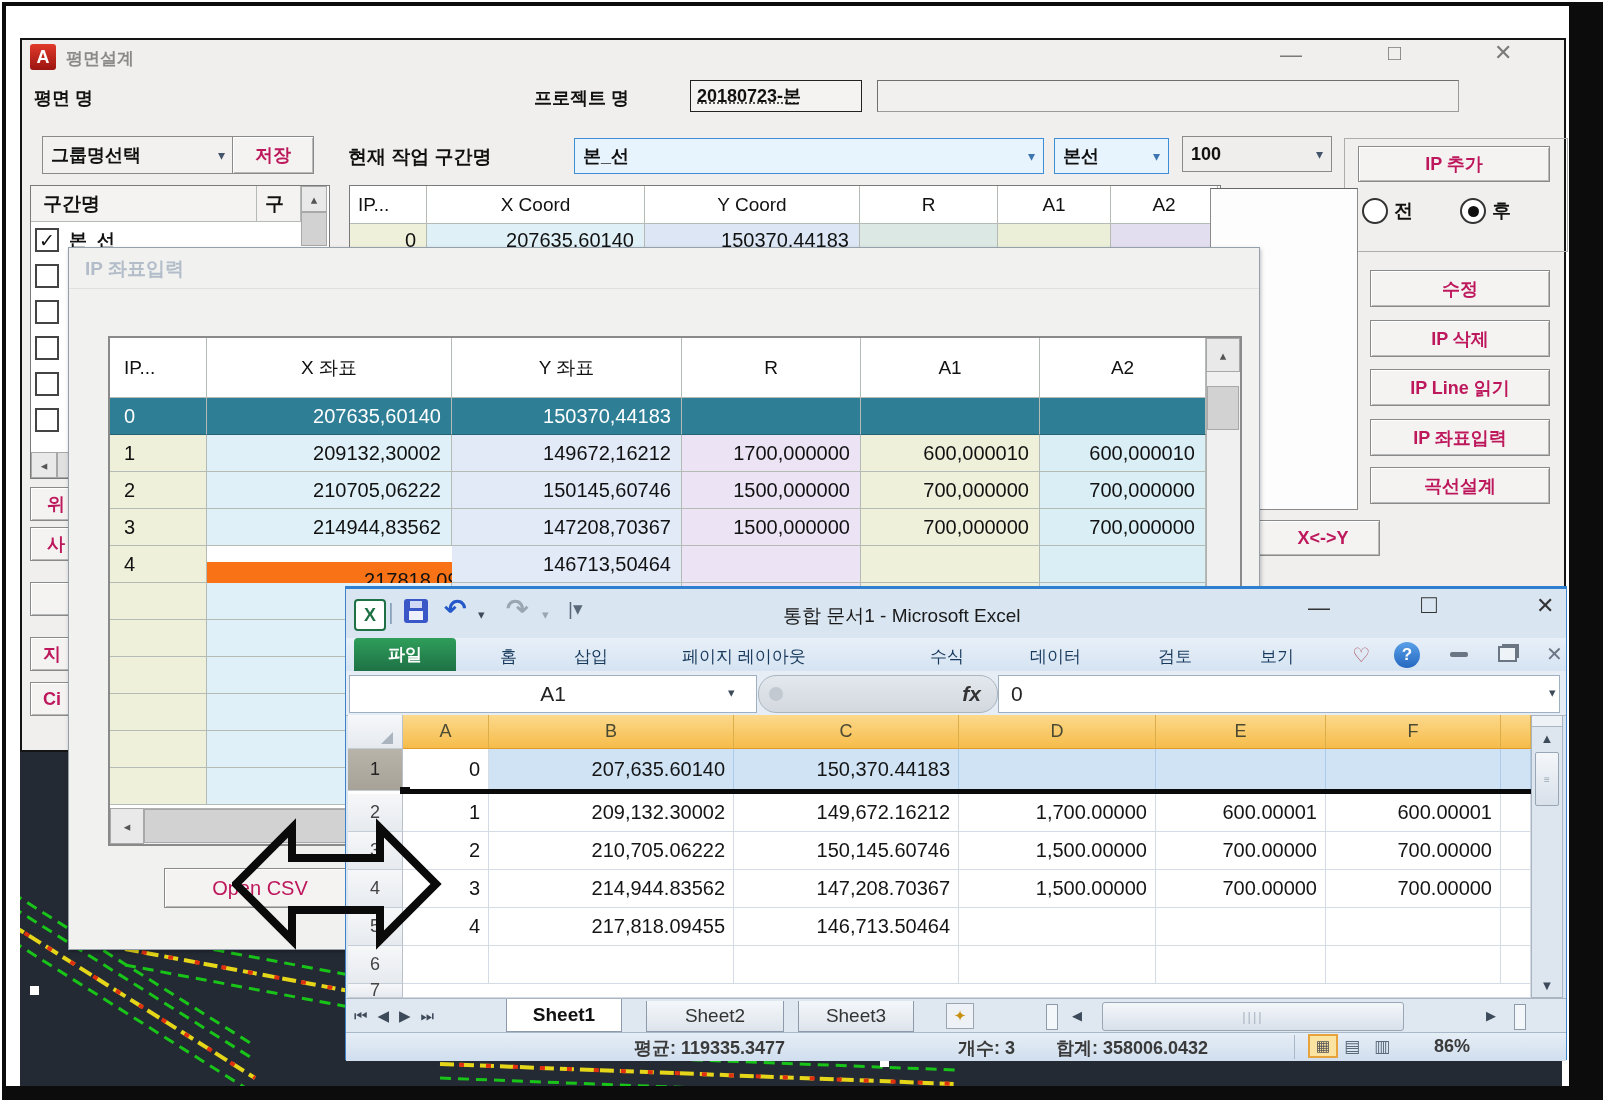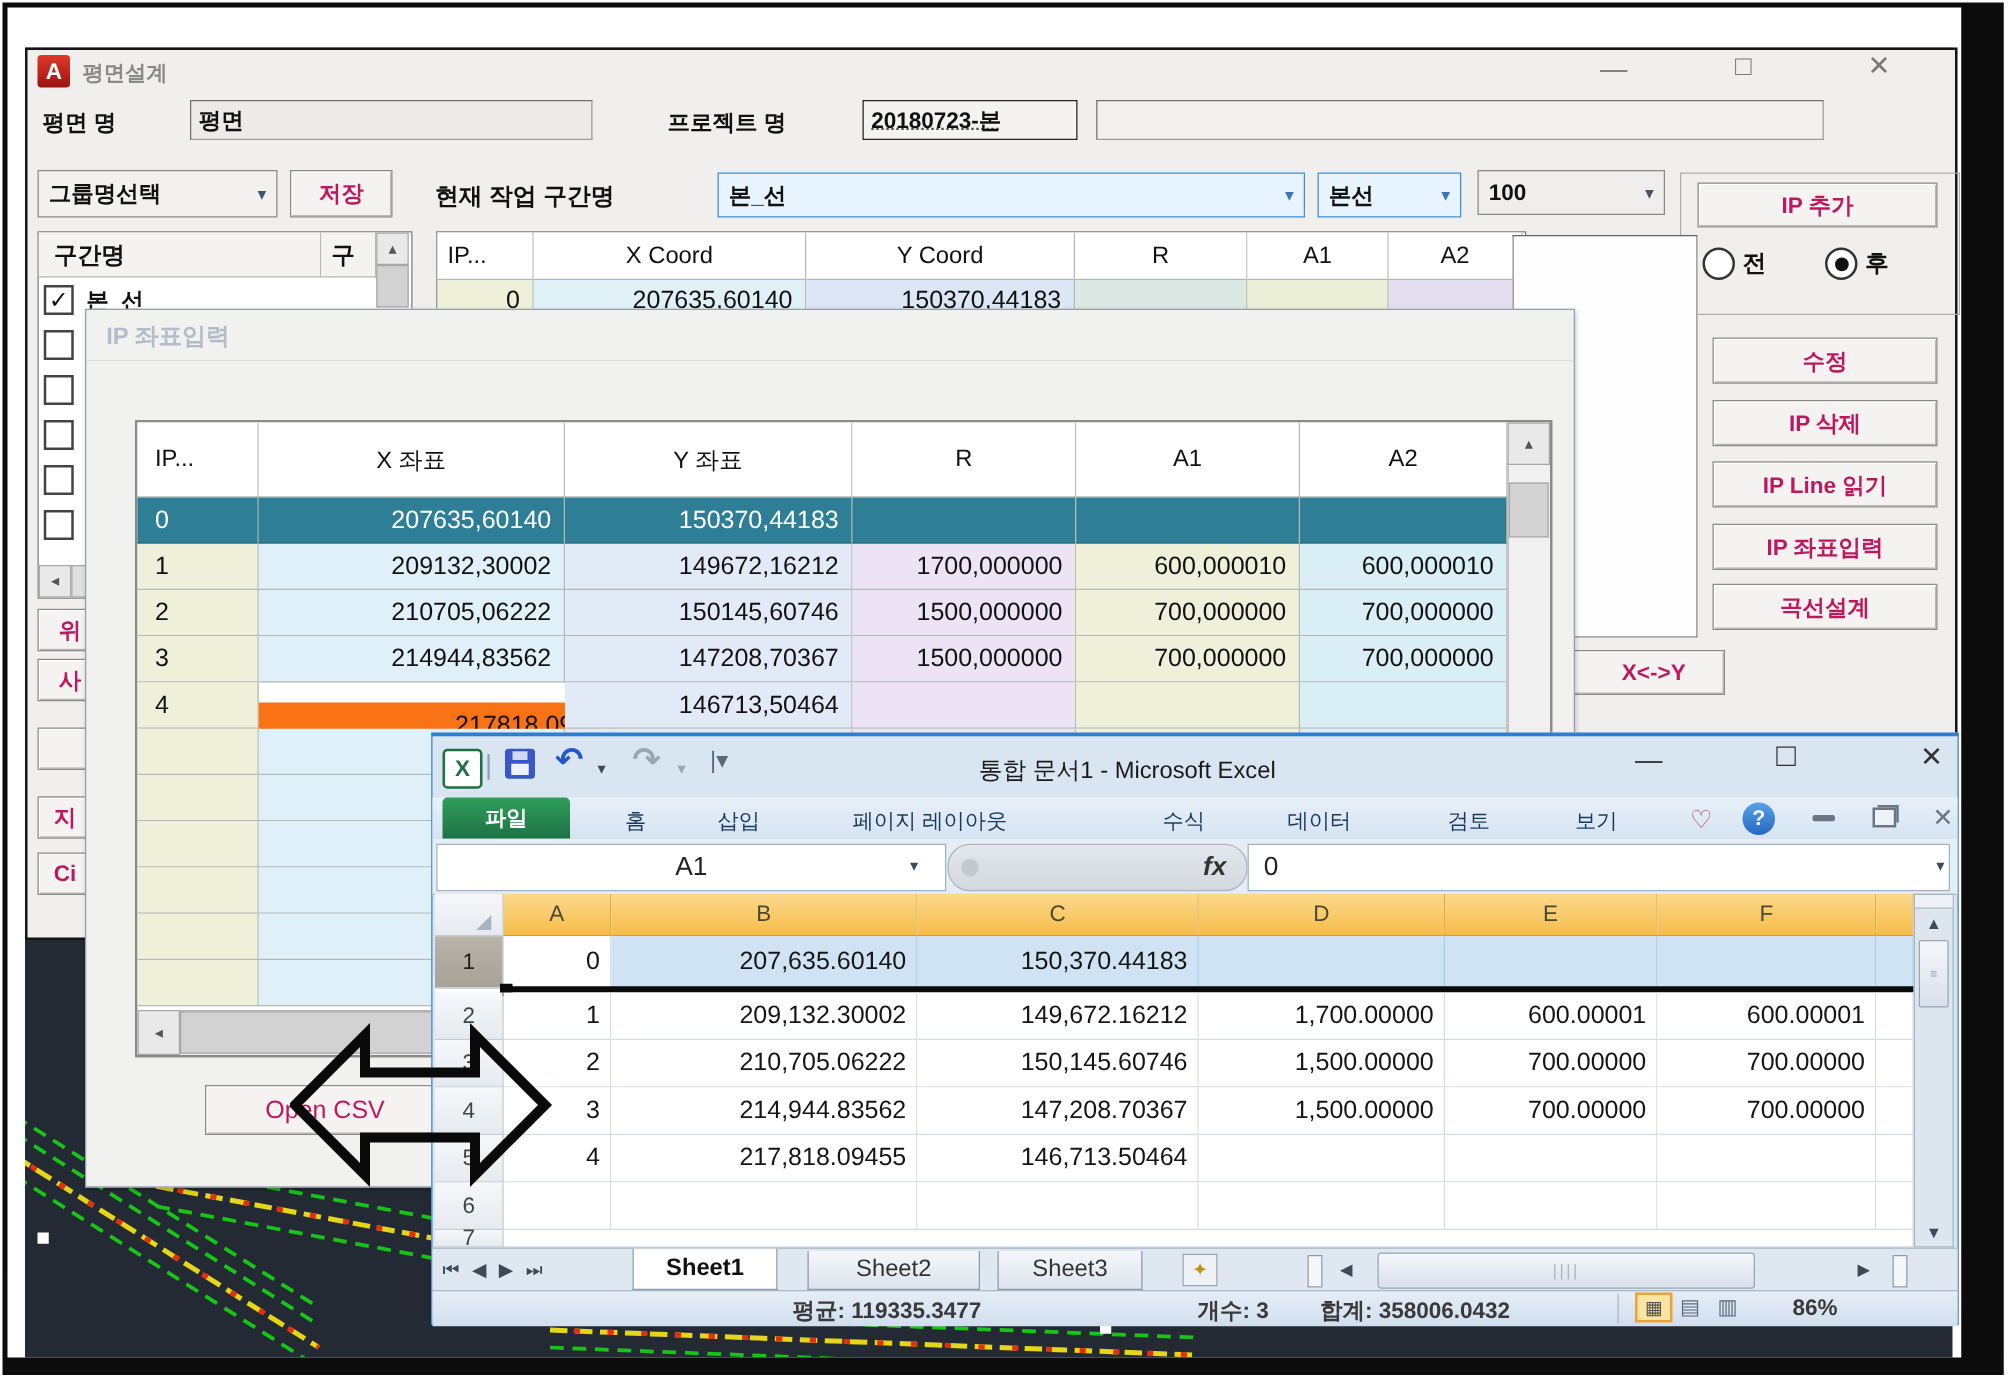--- a/index.html
+++ b/index.html
@@ -87,26 +87,25 @@
 
   <div class="abs cadwin">
 
     <div class="abs" style="left:8px;top:4px;width:26px;height:26px;background:linear-gradient(#e03a2a,#9c1410);border-radius:3px;display:flex;align-items:center;justify-content:center;color:#fff;font-weight:700;font-size:18px;">A</div>
     <div class="abs cad-title" style="left:44px;top:7px;">평면설계</div>
     <div class="abs winctl" style="left:1258px;top:4px;">—</div>
     <div class="abs winctl" style="left:1366px;top:2px;">□</div>
     <div class="abs winctl" style="left:1472px;top:2px;">✕</div>
 
     <div class="abs lbl" style="left:12px;top:46px;">평면 명</div>
-    <div class="abs inp" style="left:130px;top:40px;width:322px;height:32px;">평면</div>
     <div class="abs lbl" style="left:512px;top:46px;">프로젝트 명</div>
     <div class="abs inp" style="left:668px;top:40px;width:172px;height:32px;border:1px solid #222;background:#f4f3f1;text-decoration:underline dotted #555;">20180723-본</div>
     <div class="abs inp" style="left:855px;top:40px;width:582px;height:32px;background:#f1f0ee;"></div>
 
-    <div class="abs combo-gray" style="left:8px;top:96px;width:192px;height:38px;">
+    <div class="abs combo-gray" style="left:20px;top:96px;width:192px;height:38px;">
       <span>그룹명선택</span>
       <span class="arrow-dn">▾</span>
     </div>
     <div class="abs btn3d" style="left:210px;top:96px;width:82px;height:38px;">저장</div>
     <div class="abs lbl" style="left:326px;top:104px;font-size:19px;">현재 작업 구간명</div>
     <div class="abs combo-blue" style="left:552px;top:98px;width:470px;height:36px;">
       <span>본_선</span>
       <span class="arrow-dn" style="color:#3c76b0;">▾</span>
     </div>
     <div class="abs combo-blue" style="left:1032px;top:98px;width:115px;height:36px;justify-content:flex-end;">

